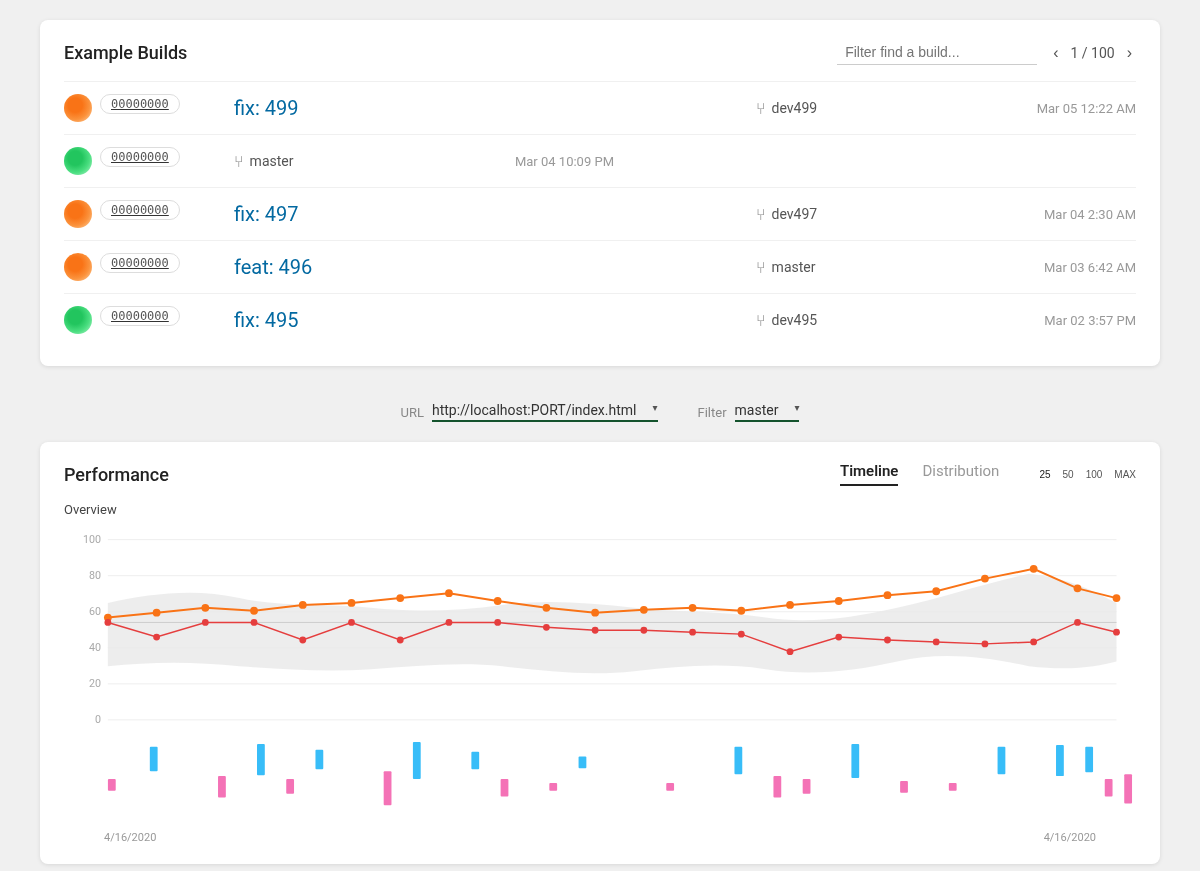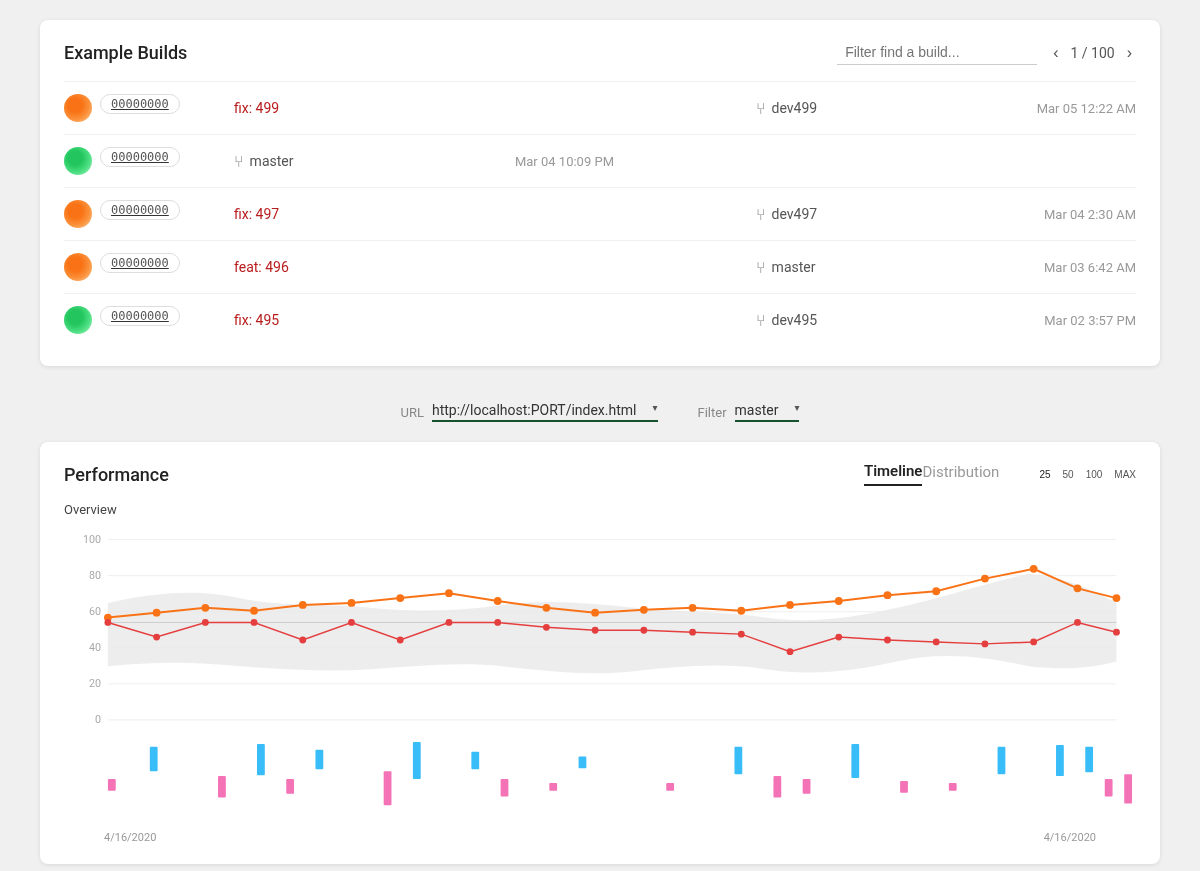--- a/index.html
+++ b/index.html
@@ -97,22 +97,22 @@
       align-items: center;
       border: 1px solid #ddd;
       border-radius: 20px;
       padding: 2px 10px;
       font-size: 12px;
       color: #555;
       font-family: monospace;
     }
     .build-name {
       flex: 1;
-      color: #b91c1c;
-      font-size: 14px;
+      color: #0369a1;
+      font-size: 20px;
       min-width: 120px;
     }
     .build-branch {
       display: flex;
       align-items: center;
       gap: 6px;
       width: 200px;
       flex-shrink: 0;
       color: #555;
       font-size: 14px;
@@ -174,22 +174,22 @@
       margin-bottom: 16px;
     }
     .performance-title {
       font-size: 18px;
       font-weight: 500;
       color: #222;
       margin-right: auto;
     }
     .perf-tabs {
       display: flex;
+      gap: 24px;
       margin-right: 40px;
-      align-items: center;
     }
     .perf-tab {
       font-size: 15px;
       cursor: pointer;
       padding-bottom: 4px;
       color: #999;
     }
     .perf-tab.active {
       color: #222;
       font-weight: 600;

